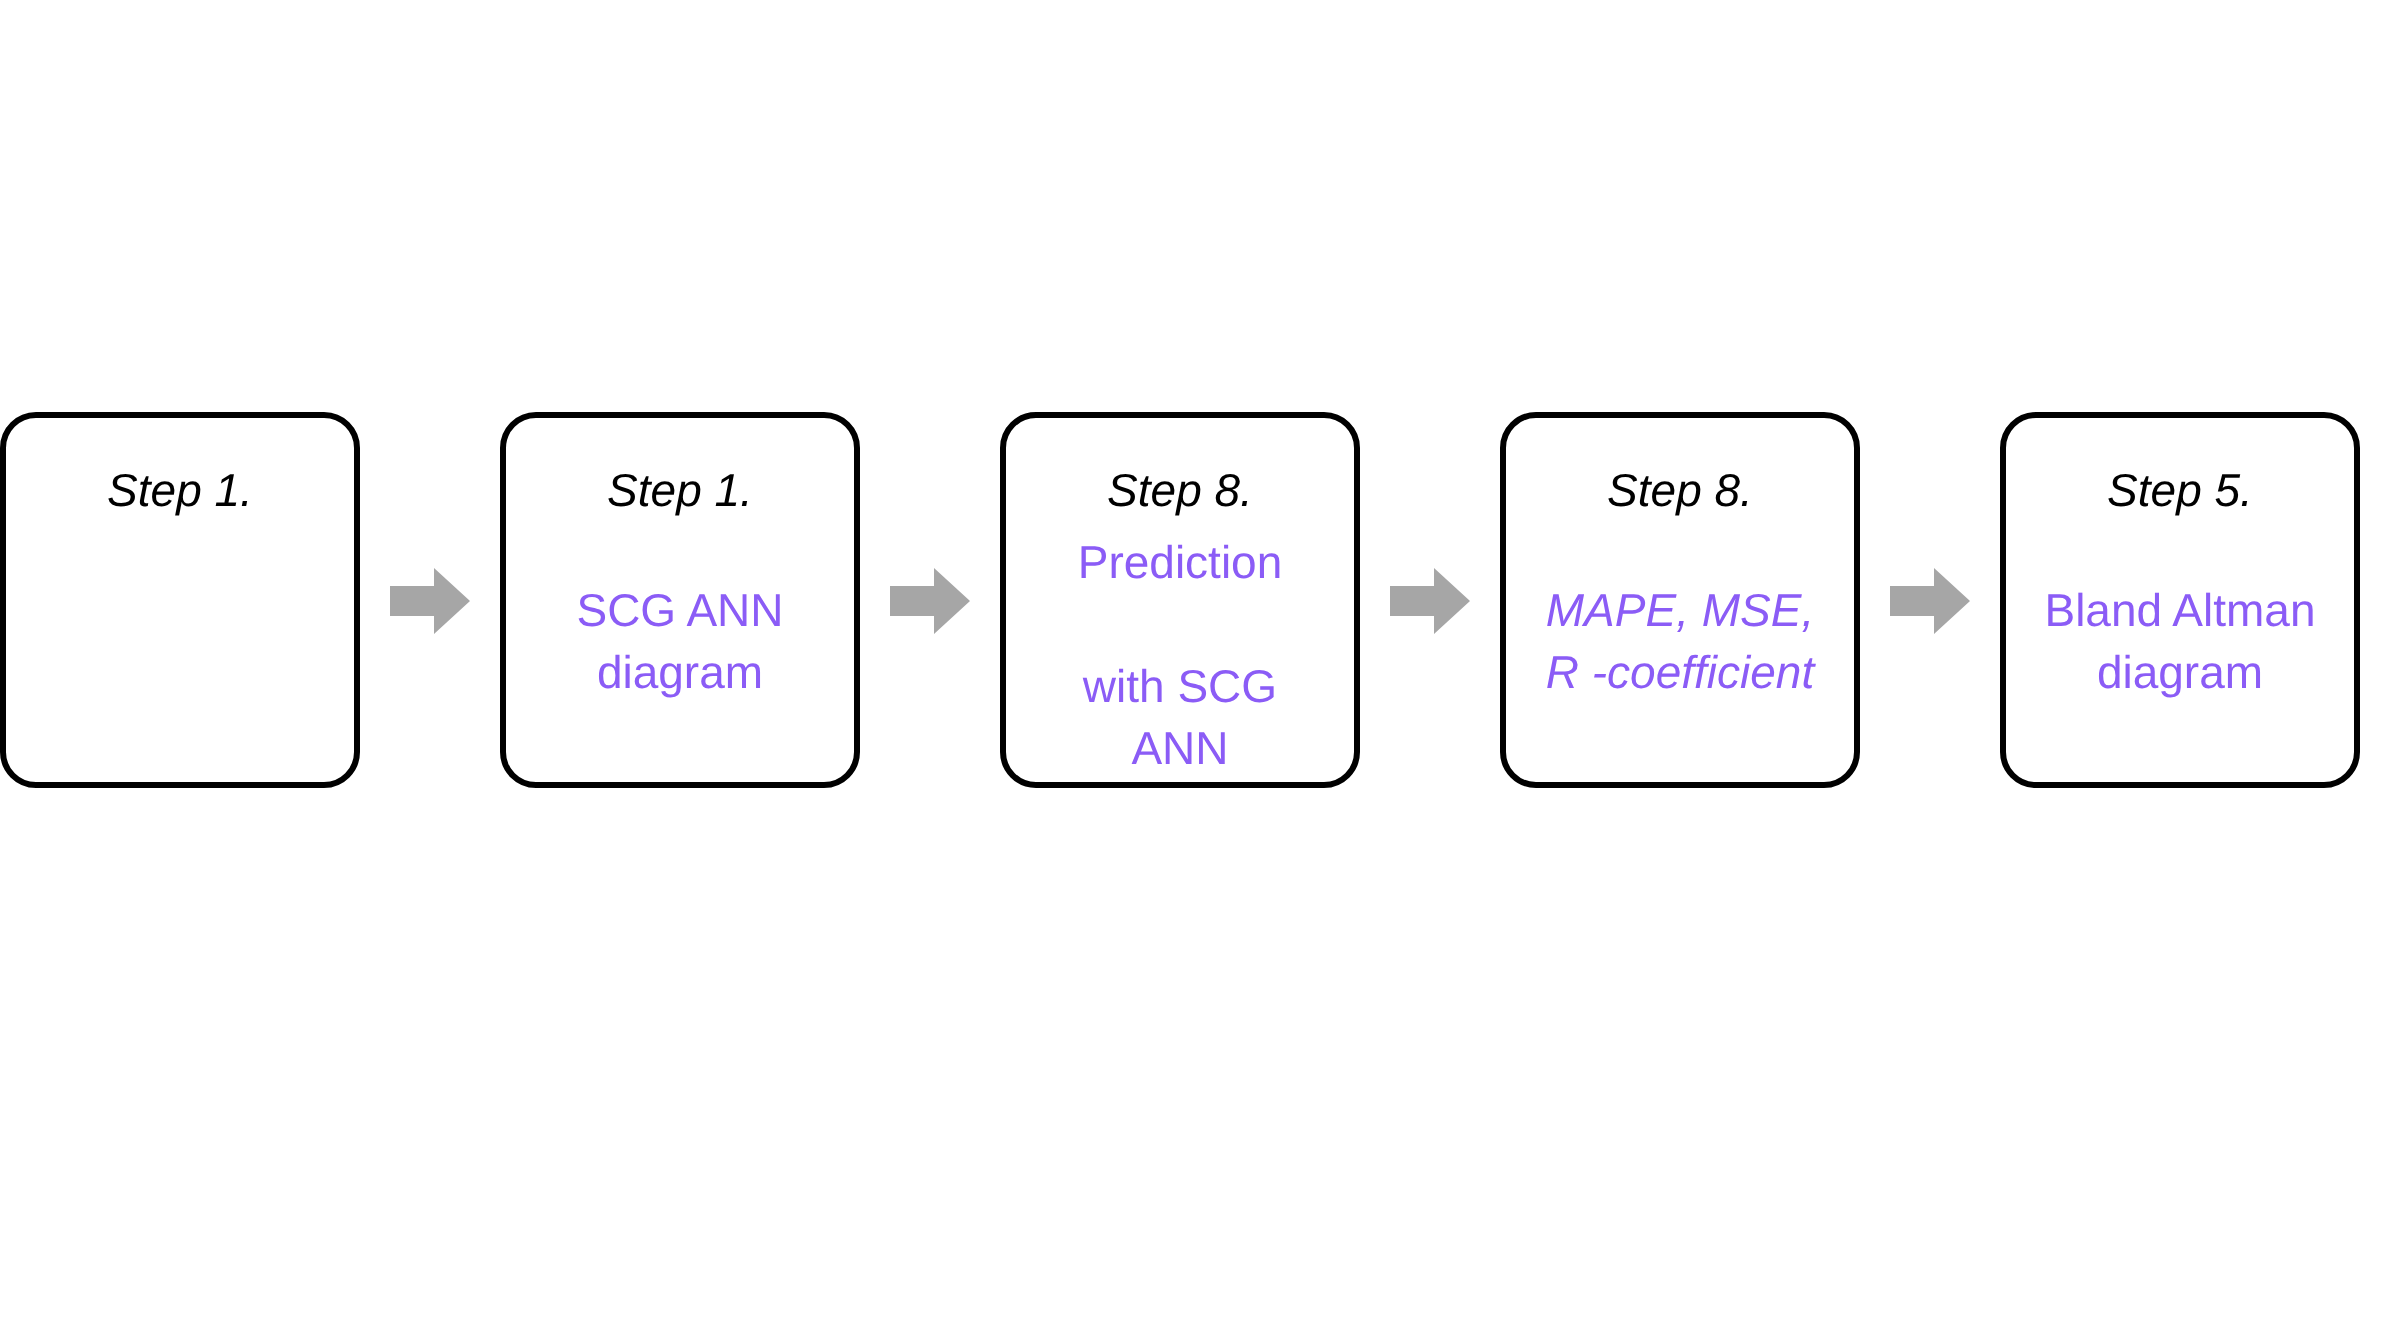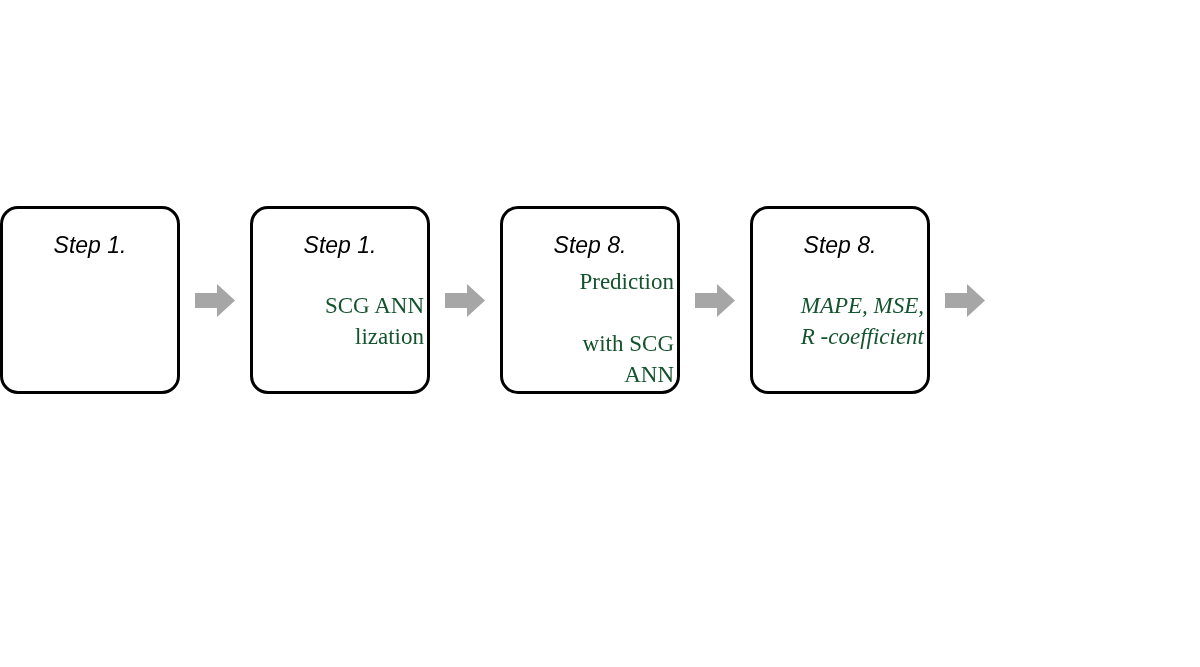--- a/index.html
+++ b/index.html
@@ -55,25 +55,24 @@
     line-height: 26px;
     color: #000000;
     margin-top: 23px;
     text-align: center;
     white-space: nowrap;
   }
 
   .step-body {
     font-size: 23px;
     line-height: 31px;
-    color: #14532d;
-    text-align: right;
+    color: #8b5cf6;
+    text-align: center;
     width: 168px;
     white-space: pre-line;
-    font-family: Liberation Serif, serif;
   }
 
   .body-gap-lg { margin-top: 32px; }
   .body-gap-sm { margin-top: 8px; }
 
   .step-body.italic {
     font-style: italic;
   }
 
   .arrow-gap {
@@ -107,21 +106,21 @@
 
     <div class="arrow-gap">
       <svg class="arrow-icon" viewBox="0 0 40 33">
         <path d="M0 9 L22 9 L22 0 L40 16.5 L22 33 L22 24 L0 24 Z"></path>
       </svg>
     </div>
 
     <div class="step-box">
       <div class="step-title">Step 1.</div>
       <div class="step-body body-gap-lg">SCG ANN
-lization</div>
+diagram</div>
     </div>
 
     <div class="arrow-gap">
       <svg class="arrow-icon" viewBox="0 0 40 33">
         <path d="M0 9 L22 9 L22 0 L40 16.5 L22 33 L22 24 L0 24 Z"></path>
       </svg>
     </div>
 
     <div class="step-box">
       <div class="step-title">Step 8.</div>
@@ -142,15 +141,20 @@
       <div class="step-body italic body-gap-lg">MAPE, MSE,
 R -coefficient</div>
     </div>
 
     <div class="arrow-gap">
       <svg class="arrow-icon" viewBox="0 0 40 33">
         <path d="M0 9 L22 9 L22 0 L40 16.5 L22 33 L22 24 L0 24 Z"></path>
       </svg>
     </div>
 
+    <div class="step-box">
+      <div class="step-title">Step 5.</div>
+      <div class="step-body body-gap-lg">Bland Altman
+diagram</div>
+    </div>
 
   </div>
 </div>
 
 </body></html>

